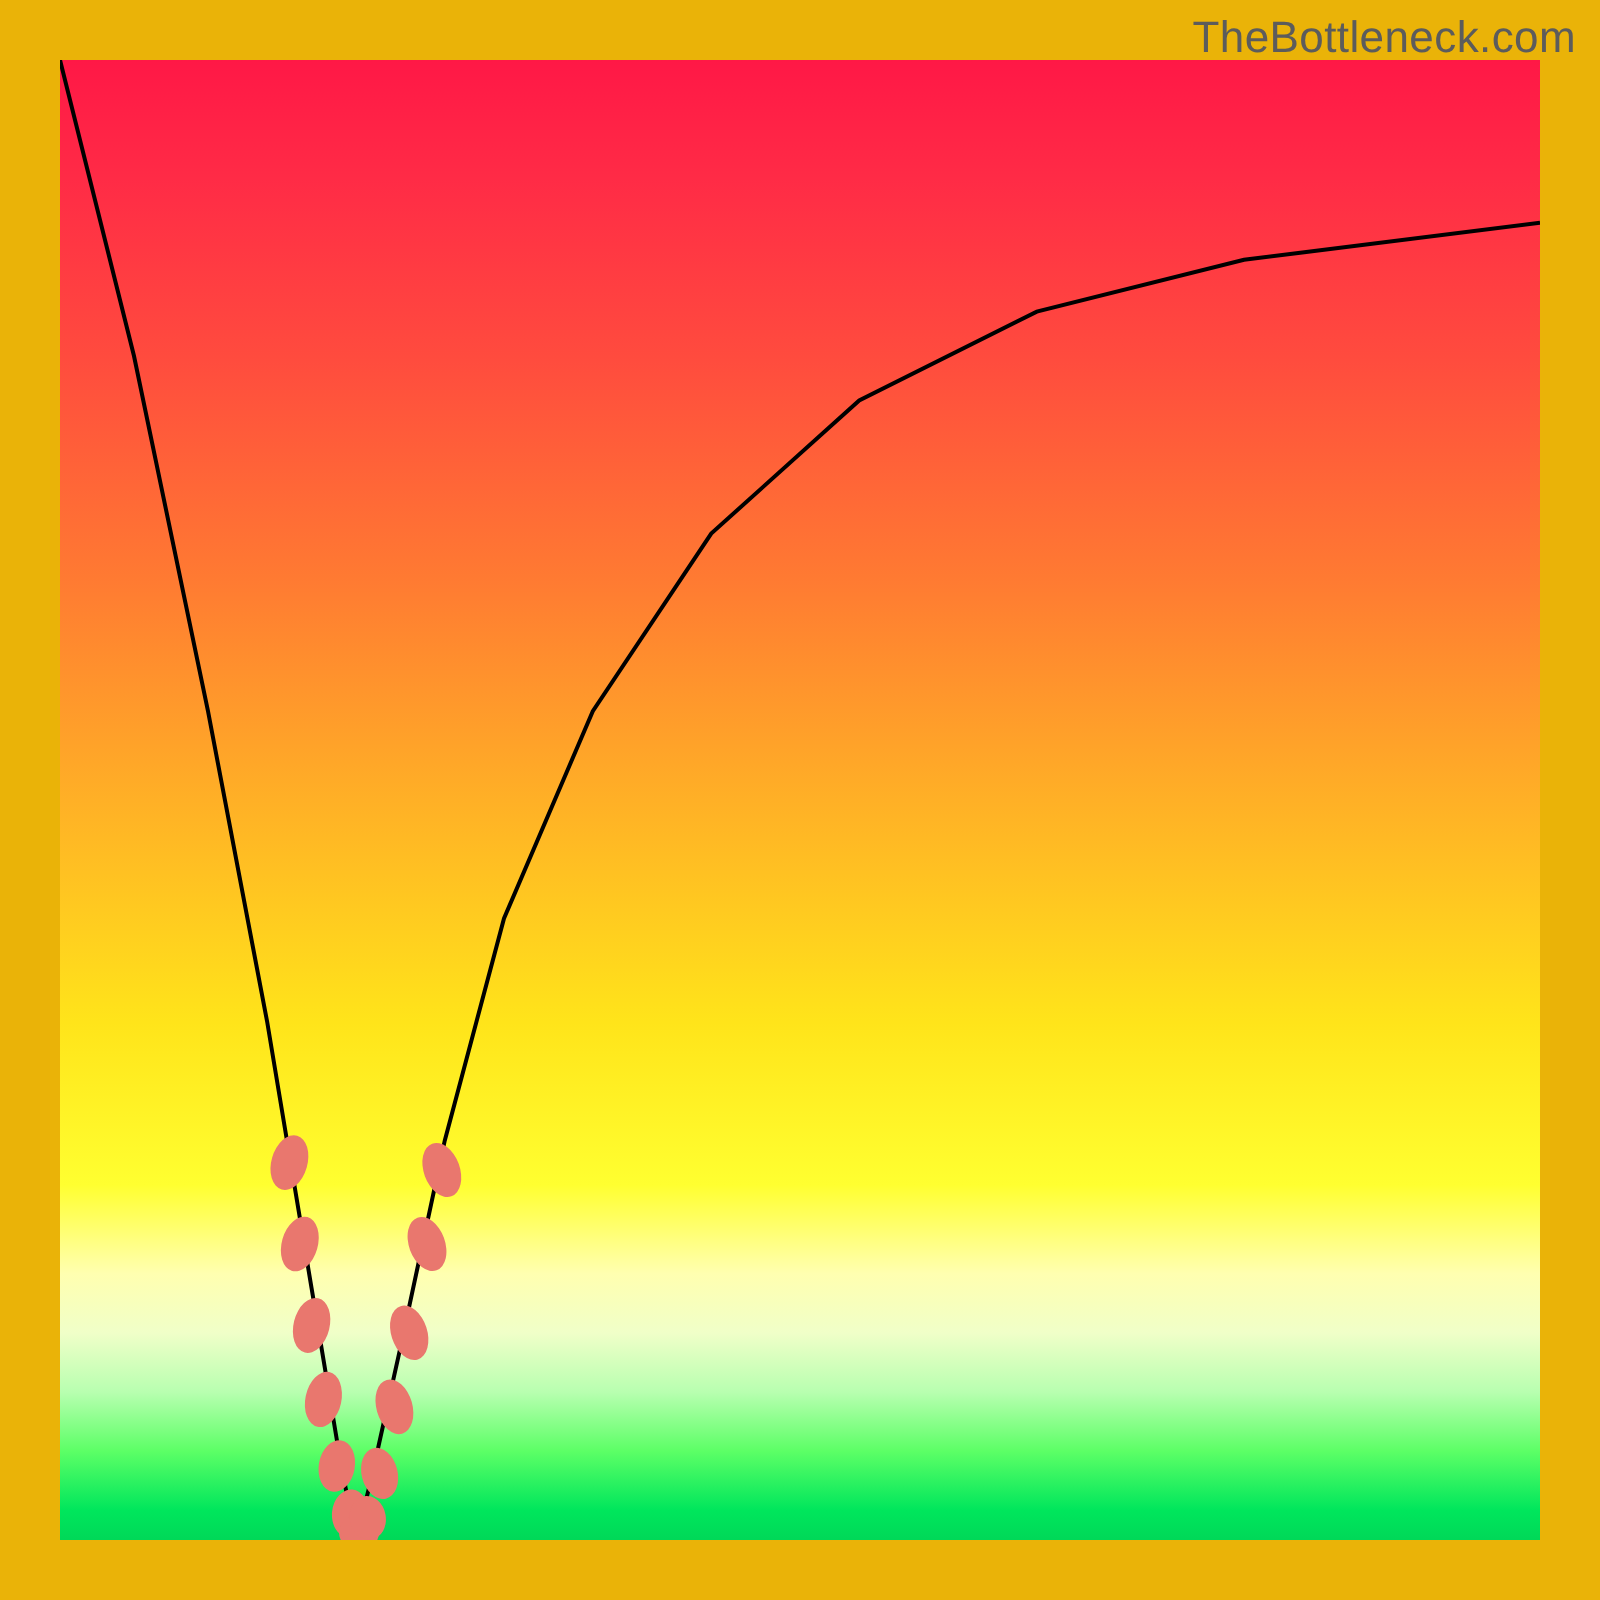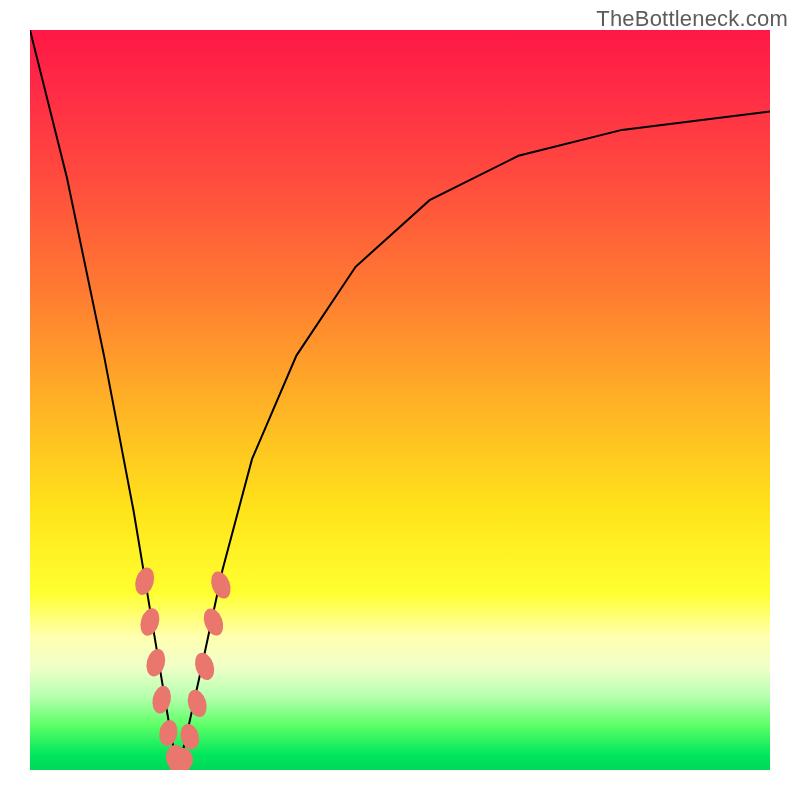--- a/index.html
+++ b/index.html
@@ -10,21 +10,21 @@
     overflow: hidden;
     background: #000;
     font-family: Arial, Helvetica, sans-serif;
   }
   .frame {
     position: absolute;
     top: 0;
     left: 0;
     width: 800px;
     height: 800px;
-    background: #ffffff;
+    background: #eab308;
   }
   .plot-area {
     position: absolute;
     top: 30px;
     left: 30px;
     width: 740px;
     height: 740px;
     
     background: linear-gradient(
       to bottom,

